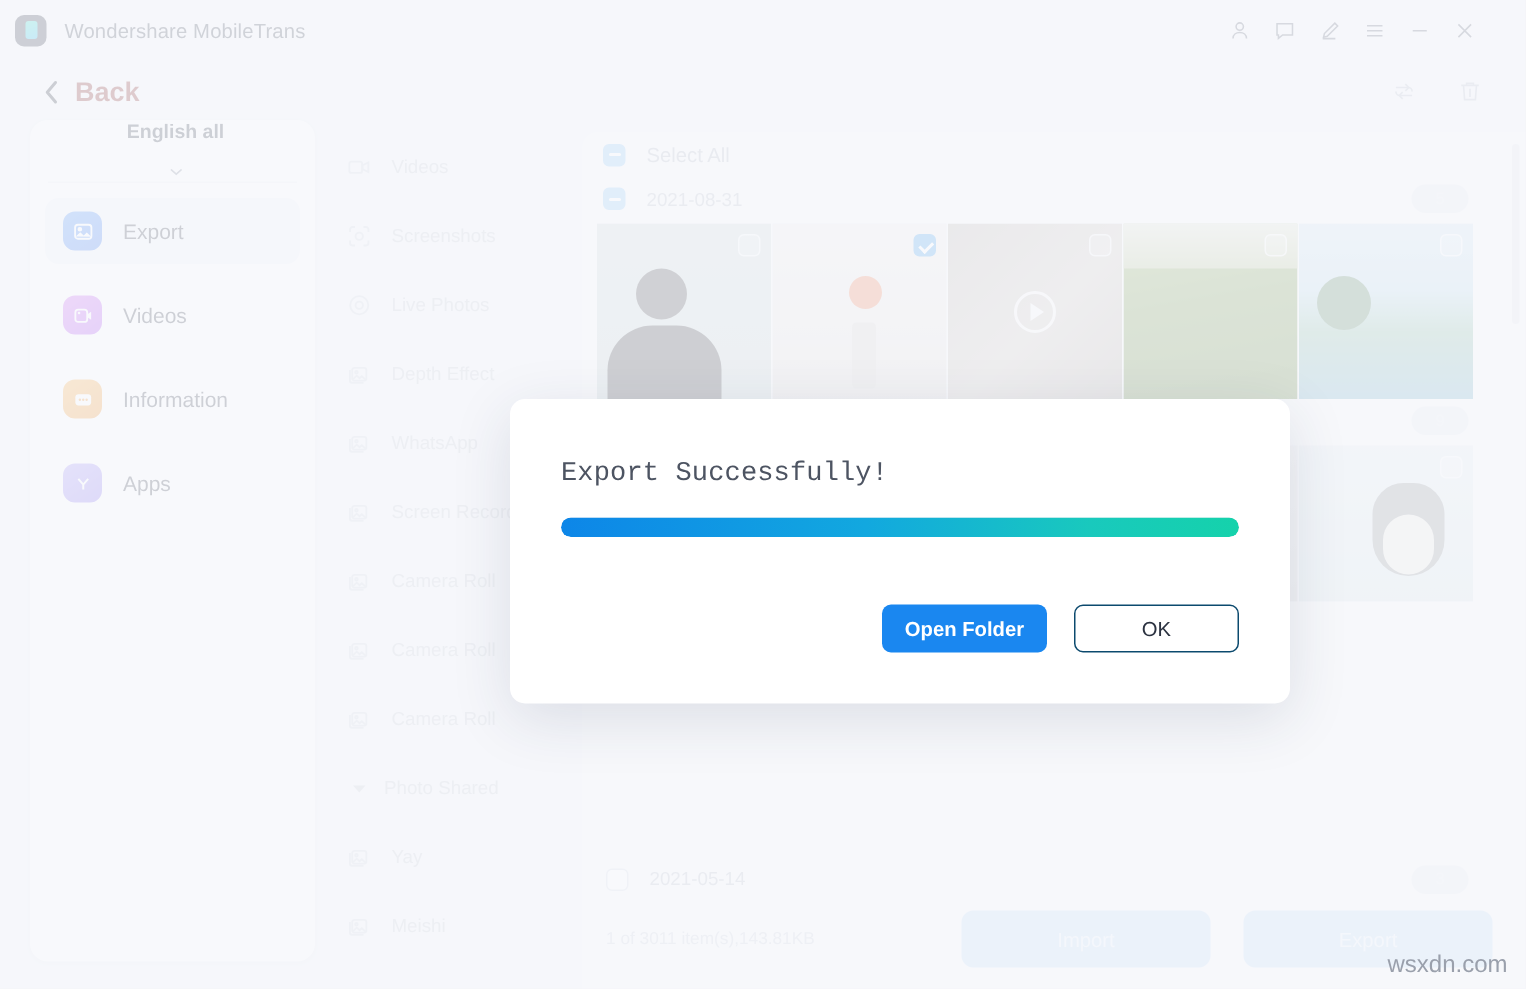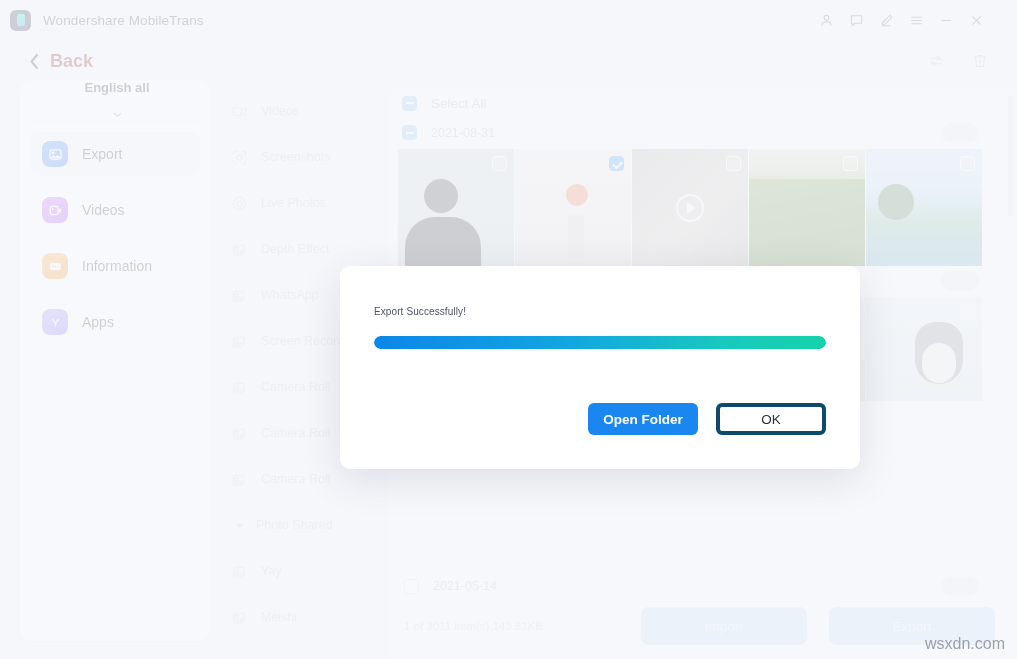--- a/index.html
+++ b/index.html
@@ -421,23 +421,24 @@
     width: 520px; height: 203px;
     background: #ffffff;
     border-radius: 10px;
     box-shadow: 0 10px 40px rgba(40,55,85,.13);
     z-index: 60;
     padding: 40px 34px 0 34px;
     display: flex;
     flex-direction: column;
   }
   .modal-msg {
-    font-size: 10px;
+    font-size: 18px;
     color: #4d5462;
     letter-spacing: .1px;
+    font-family: Liberation Mono, monospace;
   }
   .progress-track {
     margin-top: 19px;
     height: 13px;
     border-radius: 7px;
     background: #eef0f3;
     overflow: hidden;
   }
   .progress-fill {
     height: 100%;
@@ -462,21 +463,21 @@
     border: none;
     display:flex; align-items:center; justify-content:center;
     font-family: inherit;
   }
   .btn-outline {
     width: 110px; height: 32px;
     border-radius: 6px;
     background: #fff;
     color: #2b3240;
     font-size: 13.5px;
-    border: 4px solid #0c4a6e;
+    border: 1px solid #0c4a6e;
     display:flex; align-items:center; justify-content:center;
     font-family: inherit;
   }
 
   
   .watermark {
     position: absolute;
     right: 12px; bottom: 6px;
     font-size: 16px;
     color: #9aa0ac;

